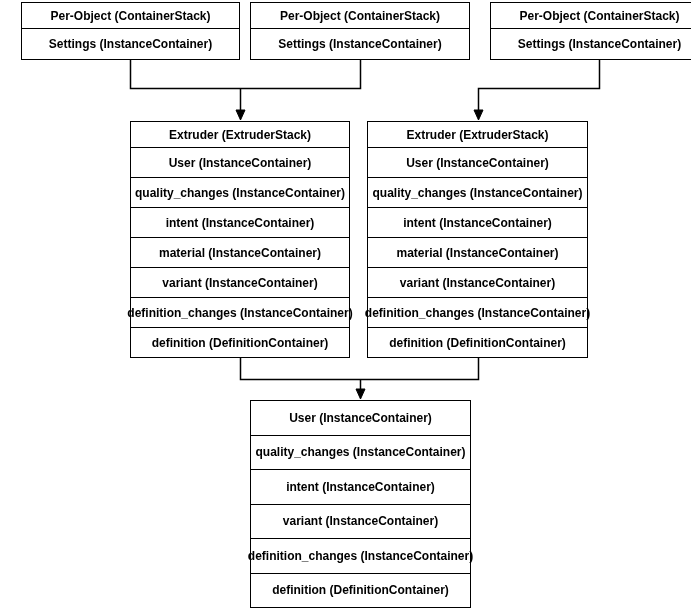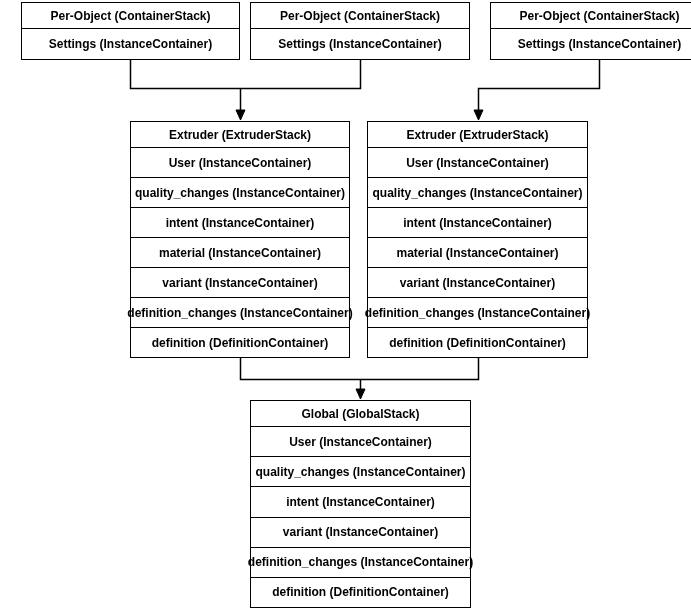--- a/index.html
+++ b/index.html
@@ -120,21 +120,20 @@
     <div class="node-row">User (InstanceContainer)</div>
     <div class="node-row">quality_changes (InstanceContainer)</div>
     <div class="node-row">intent (InstanceContainer)</div>
     <div class="node-row">material (InstanceContainer)</div>
     <div class="node-row">variant (InstanceContainer)</div>
     <div class="node-row">definition_changes (InstanceContainer)</div>
     <div class="node-row">definition (DefinitionContainer)</div>
   </div>
 
   <div class="node" id="global-stack">
-    <div class="node-title">Global (GlobalStack)</div>
     <div class="node-row">User (InstanceContainer)</div>
     <div class="node-row">quality_changes (InstanceContainer)</div>
     <div class="node-row">intent (InstanceContainer)</div>
     <div class="node-row">variant (InstanceContainer)</div>
     <div class="node-row">definition_changes (InstanceContainer)</div>
     <div class="node-row">definition (DefinitionContainer)</div>
   </div>
 
 </div>
 

